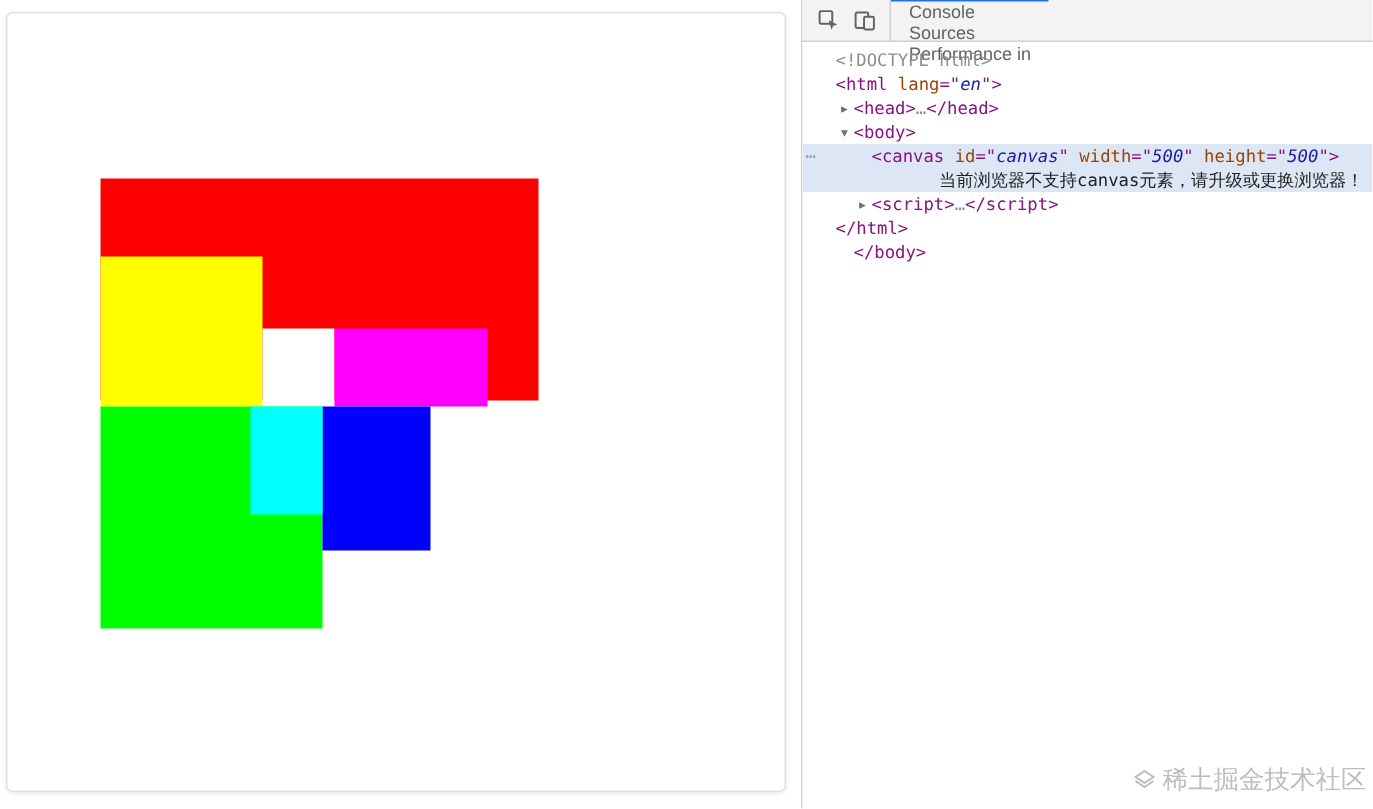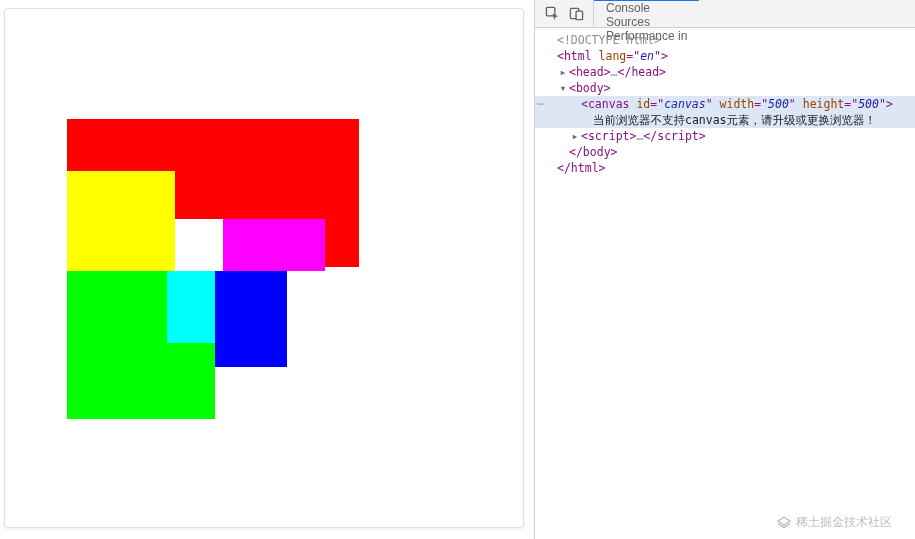--- a/index.html
+++ b/index.html
@@ -86,21 +86,21 @@
       font-size: 11.5px;
       line-height: 16px;
       padding: 4px 0 0 0;
       color: #222;
       overflow: hidden;
       white-space: nowrap;
     }
     .line { padding-left: 22px; position: relative; }
     .line.d1 { padding-left: 34px; }
     .line.d2 { padding-left: 46px; }
-    .line.d3 { padding-left: 58px; }
+    .line.d3 { padding-left: 91px; }
     .line.sel { background: #dde6f4; }
     .arrow {
       position: absolute;
       left: 0; top: 0;
       width: 12px; text-align: center;
       color: #6e6e6e;
       user-select: none;
     }
     .d1 .arrow { left: 22px; }
     .d2 .arrow { left: 34px; }
@@ -111,24 +111,24 @@
       letter-spacing: 1px;
     }
     .t-gray  { color: #8e8e8e; margin-top: 36px; }
     .t-tag   { color: #881280; }
     .t-attr  { color: #994500; }
     .t-val   { color: #1a1aa6; font-style: italic; }
     .t-sel   { color: #5f6368; font-style: italic; }
 
     .watermark {
       position: absolute;
-      right: 23px;
+      right: 4px;
       bottom: 8px;
       color: #bdbdbd;
-      font-size: 12px;
+      font-size: 17px;
       display: flex;
       align-items: center;
       gap: 4px;
       pointer-events: none;
     }
     .watermark svg { width: 16px; height: 16px; }
   </style>
 </head>
 <body>
 
@@ -204,26 +204,26 @@
       <div class="line d3 sel">
         <span>当前浏览器不支持canvas元素，请升级或更换浏览器！</span>
       </div>
 
 
       <div class="line d2">
         <span class="arrow">▸</span>
         <span class="t-tag">&lt;<span>script</span>&gt;</span><span class="t-gray">…</span><span class="t-tag">&lt;/<span>script</span>&gt;</span>
       </div>
 
+      <div class="line">
+        <span class="t-tag">&lt;/<span>html</span>&gt;</span>
+      </div>
+
       <div class="line d1">
         <span class="t-tag">&lt;/<span>body</span>&gt;</span>
-      </div>
-
-      <div class="line">
-        <span class="t-tag">&lt;/<span>html</span>&gt;</span>
       </div>
 
     </div>
   </div>
 </div>
 
 <div class="watermark">
   <svg viewBox="0 0 24 24">
       <path d="M12 3 L21 9 L12 15 L3 9 Z M3 13 L12 19 L21 13" fill="none" stroke="#bdbdbd" stroke-width="2"></path>
     </svg>

